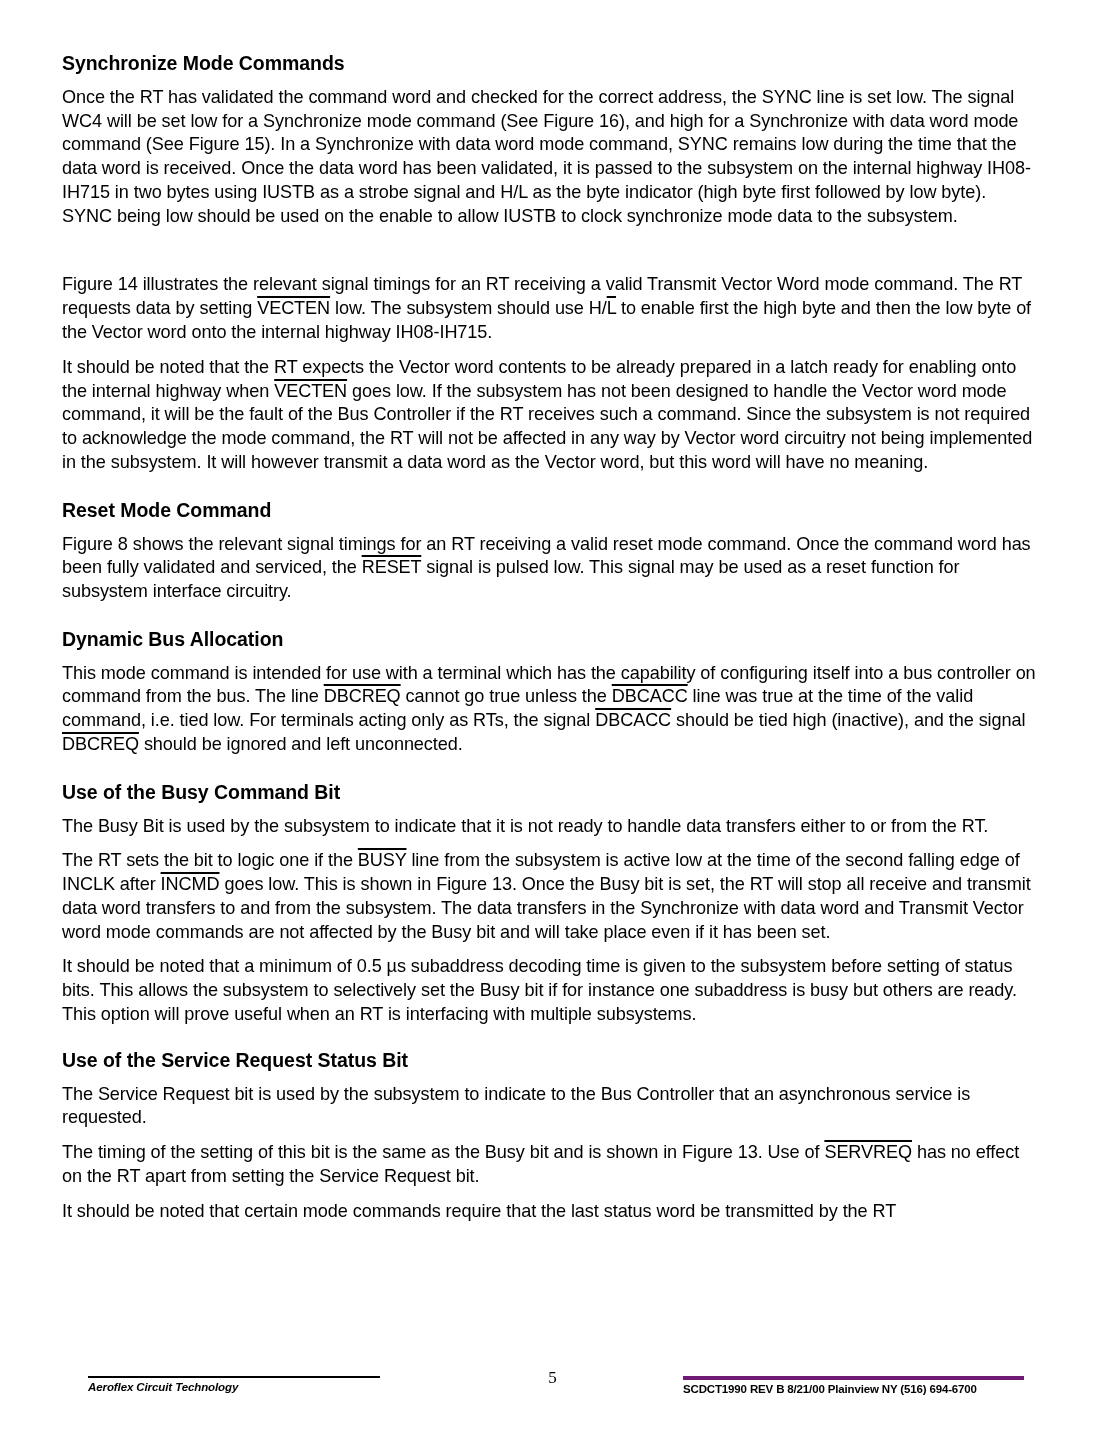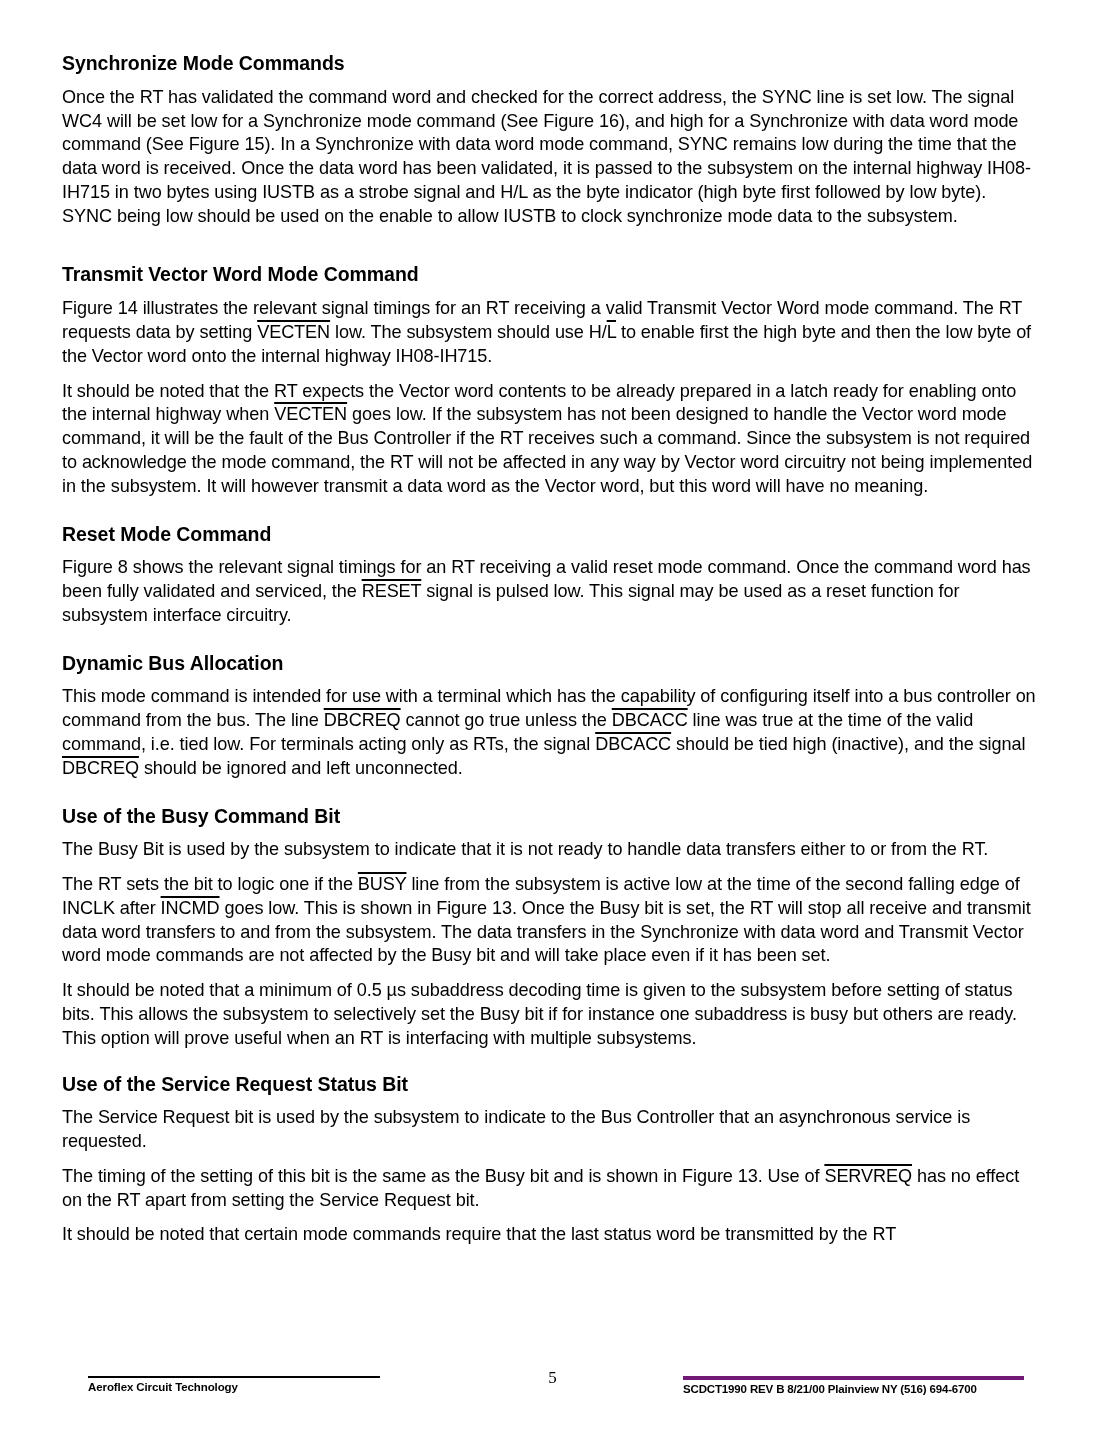--- a/index.html
+++ b/index.html
@@ -69,20 +69,21 @@
     position: absolute;
     left: 88px;
     top: 8px;
     width: 292px;
     border-top: 2px solid #000;
     padding-top: 3px;
     font-size: 11.5px;
     font-weight: bold;
     letter-spacing: -0.1px;
     line-height: 1.2;
+    font-style: italic;
   }
   .footer-right {
     position: absolute;
     left: 683px;
     top: 8px;
     width: 341px;
     border-top: 4px solid #701a75;
     padding-top: 3px;
     font-size: 11.5px;
     font-weight: bold;
@@ -108,21 +109,20 @@
 
   <div class="content">
 
     <h2 class="section-heading">Synchronize Mode Commands</h2>
     <div class="gap-after-heading"></div>
     <p class="body-text">Once the RT has validated the command word and checked for the correct address, the SYNC line is set low. The signal WC4 will be set low for a Synchronize mode command (See Figure 16), and high for a Synchronize with data word mode command (See Figure 15). In a Synchronize with data word mode command, SYNC remains low during the time that the data word is received. Once the data word has been validated, it is passed to the subsystem on the internal highway IH08-IH715 in two bytes using IUSTB as a strobe signal and H/L as the byte indicator (high byte first followed by low byte). SYNC being low should be used on the enable to allow IUSTB to clock synchronize mode data to the subsystem.</p>
     <div class="gap-between-paras"></div>
 
     <div class="gap-before-heading"></div>
 
-    <h2 class="section-heading">Transmit Vector Word Mode Command</h2>
     <div class="gap-after-heading"></div>
     <p class="body-text"><span>Figure 14 illustrates the relevant signal timings for an RT receiving a valid Transmit Vector Word mode command. The RT requests data by setting </span><span class="ovl">VECTEN</span><span> low. The subsystem should use H/</span><span class="ovl">L</span><span> to enable first the high byte and then the low byte of the Vector word onto the internal highway IH08-IH715.</span></p>
     <div class="gap-between-paras"></div>
     <p class="body-text"><span>It should be noted that the RT expects the Vector word contents to be already prepared in a latch ready for enabling onto the internal highway when </span><span class="ovl">VECTEN</span><span> goes low. If the subsystem has not been designed to handle the Vector word mode command, it will be the fault of the Bus Controller if the RT receives such a command. Since the subsystem is not required to acknowledge the mode command, the RT will not be affected in any way by Vector word circuitry not being implemented in the subsystem. It will however transmit a data word as the Vector word, but this word will have no meaning.</span></p>
 
     <div class="gap-before-heading"></div>
 
     <h2 class="section-heading">Reset Mode Command</h2>
     <div class="gap-after-heading"></div>
     <p class="body-text"><span>Figure 8 shows the relevant signal timings for an RT receiving a valid reset mode command. Once the command word has been fully validated and serviced, the </span><span class="ovl">RESET</span><span> signal is pulsed low. This signal may be used as a reset function for subsystem interface circuitry.</span></p>

